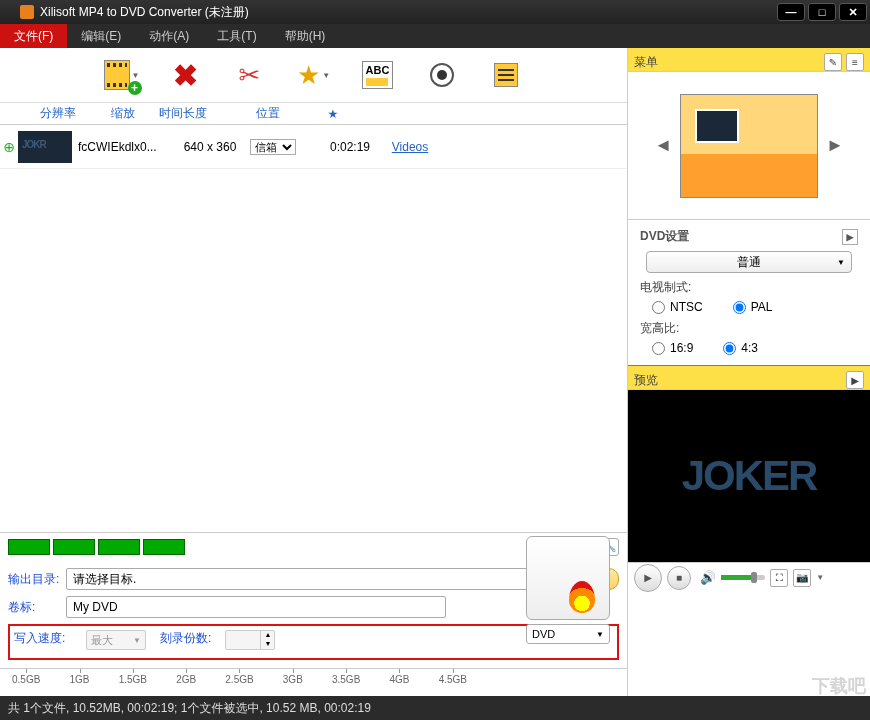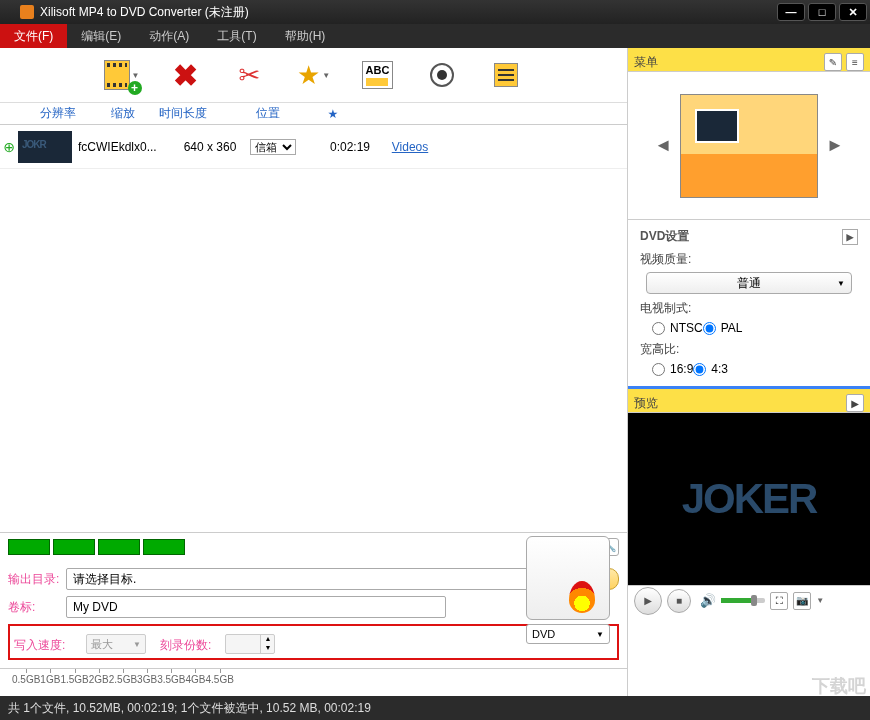--- a/index.html
+++ b/index.html
@@ -44,54 +44,54 @@
 .fdur{width:70px;text-align:right}
 .fpos{width:80px;text-align:center}
 .fpos a{color:#2464c4;text-decoration:underline}
 .cpubar{height:28px;display:flex;align-items:center;padding:0 8px;background:#fff;border-top:1px solid #ccc}
 .cpugraph{display:flex;gap:3px}
 .cpuseg{width:42px;height:16px;background:#0a0;border:1px solid #060}
 .cpulabel{margin-left:auto;font-size:12px;color:#555}
 .wrench{margin-left:8px;width:18px;height:18px;border:1px solid #aaa;border-radius:3px;display:flex;align-items:center;justify-content:center;font-size:11px}
 .outputsec{padding:8px;font-size:12px}
 .outrow{display:flex;align-items:center;margin-bottom:6px}
-.outlabel{width:58px;color:#ec4899}
+.outlabel{width:58px;color:#1d4ed8}
 .outfield{flex:1;height:22px;border:1px solid #aaa;background:#fff;padding:2px 6px;display:flex;align-items:center;border-radius:2px}
 .dropbtn{width:20px;height:22px;border:1px solid #aaa;border-left:none;background:linear-gradient(#fff,#eee);display:flex;align-items:center;justify-content:center;font-size:8px}
 .browsebtn{width:34px;height:22px;background:linear-gradient(#ffe9a8,#ffd260);border:1px solid #c9a030;border-radius:10px;margin-left:8px;display:flex;align-items:center;justify-content:center;font-size:12px}
-.redbox{border:2px solid #d11;padding:4px;display:flex;align-items:flex-end;gap:14px;height:36px}
+.redbox{border:2px solid #d11;padding:4px;display:flex;align-items:flex-start;gap:14px;height:36px}
 .redbox .outlabel{margin-left:0}
 .smallsel{width:60px;height:20px;border:1px solid #ccc;background:#f5f5f5;border-radius:2px;display:flex;align-items:center;padding:0 4px;font-size:11px;color:#999}
 .spinner{width:50px;height:20px;border:1px solid #ccc;background:#f5f5f5;border-radius:2px;position:relative}
 .spinner .spbtn{position:absolute;right:0;width:14px;height:50%;border-left:1px solid #ccc;font-size:7px;text-align:center}
 .burnsec{position:absolute;left:526px;bottom:76px;width:94px}
 .burnicon{width:84px;height:84px;border:1px solid #aaa;border-radius:6px;background:linear-gradient(#fff,#eee);display:flex;align-items:center;justify-content:center;position:relative}
 .disc{width:58px;height:58px;border-radius:50%;background:radial-gradient(circle,#fff 0 18%,#ccc 18% 22%,conic-gradient(#b8c4d8,#d0d8e8,#a8b4c8,#d0d8e8,#b8c4d8) 22% 100%);position:relative}
 .flame{position:absolute;bottom:6px;right:14px;width:26px;height:32px;background:radial-gradient(circle at 50% 70%,#ff0 0 30%,#f80 30% 60%,#d11 60% 100%);border-radius:50% 50% 50% 50%/60% 60% 40% 40%}
 .dvdsel{width:84px;height:20px;border:1px solid #aaa;background:#fff;margin-top:4px;display:flex;align-items:center;padding:0 5px;font-size:11px;border-radius:3px}
 .dvdsel .arr{margin-left:auto;font-size:8px}
 .sizebar{height:28px;border-top:1px solid #ccc;position:relative;font-size:10px;color:#666;background:#fff}
-.sizebar .ticks{position:absolute;top:5px;left:12px;right:160px;display:flex;}
+.sizebar .ticks{position:absolute;top:5px;left:12px;right:160px;display:flex;justify-content:space-between}
 .sizebar .ticks span{position:relative}
 .sizebar .ticks span::before{content:"";position:absolute;top:-5px;left:50%;width:1px;height:4px;background:#999}
 .right{width:242px;display:flex;flex-direction:column;background:#fff}
 .panelhdr{height:24px;background:#fde047;border-bottom:1px solid #ccc;display:flex;align-items:flex-end;padding:0 6px;font-size:12px;color:#444}
 .panelhdr .hbtn{width:18px;height:18px;border:1px solid #aaa;margin-left:4px;display:flex;align-items:center;justify-content:center;font-size:10px;background:#fff;border-radius:2px}
 .panelhdr .hbtns{margin-left:auto;display:flex}
 .menupreview{height:148px;display:flex;align-items:center;justify-content:center;position:relative;border-bottom:1px solid #ccc}
 .menupreview .navarr{font-size:18px;color:#666;padding:0 8px;cursor:pointer}
 .menuthumb{width:138px;height:104px;background:linear-gradient(180deg,#ffd67a 0 58%,#ff9f2e 58% 100%);border:1px solid #888;position:relative}
 .menuthumb .slot{position:absolute;top:14px;left:14px;width:44px;height:34px;background:#1a2838;border:2px solid #fff}
-.dvdset{padding:8px 12px;font-size:12px;border-bottom:3px solid #3b82f6}
+.dvdset{padding:8px 12px;font-size:12px;border-bottom:1px solid #3b82f6}
 .dvdset .title{display:flex;align-items:center;font-weight:bold;color:#555;margin-bottom:6px}
 .dvdset .title .arr{margin-left:auto;width:16px;height:16px;border:1px solid #aaa;font-size:9px;display:flex;align-items:center;justify-content:center}
 .setlabel{color:#444;margin:6px 0 4px}
 .qualsel{height:22px;border:1px solid #aaa;border-radius:4px;background:linear-gradient(#fff,#eee);display:flex;align-items:center;justify-content:center;position:relative;margin:0 6px}
 .qualsel .arr{position:absolute;right:6px;font-size:8px}
-.radiorow{display:flex;margin:4px 0 2px 12px}
+.radiorow{display:flex;gap:30px;margin:4px 0 2px 12px}
 .radiorow label{display:flex;align-items:center;gap:5px}
 .radiorow input{margin:0}
 .previewhdr{}
 .previewbox{height:172px;background:#000;position:relative;overflow:hidden}
 .joker{position:absolute;top:50%;left:50%;transform:translate(-50%,-50%);color:#2a4a6a;font-size:42px;font-weight:900;letter-spacing:-2px;font-family:Impact,sans-serif}
 .timebar{height:20px;display:flex;align-items:center;justify-content:center;font-size:11px;color:#444;border-top:1px solid #ccc}
 .playctrl{height:30px;display:flex;align-items:center;padding:0 6px;gap:5px;border-top:1px solid #ccc}
 .pbtn{width:24px;height:24px;border:1px solid #aaa;border-radius:50%;background:linear-gradient(#fff,#ddd);display:flex;align-items:center;justify-content:center;font-size:10px;color:#555}
 .pbtn.play{width:28px;height:28px}
 .volicon{font-size:13px;color:#555;margin-left:4px}
@@ -261,21 +261,20 @@
           <div class="slot"></div>
         </div>
       <div class="navarr">►</div>
     </div>
 
     <div class="dvdset">
       <div class="title">
           <span>DVD设置</span>
           <div class="arr">▶</div>
         </div>
-      <div class="setlabel">视频质量:</div>
       <div class="qualsel">
           <span>普通</span>
           <span class="arr">▼</span>
         </div>
       <div class="setlabel">电视制式:</div>
       <div class="radiorow">
         <label>
             <input type="radio" name="tv" style="">
             <span>NTSC</span>
           </label>

